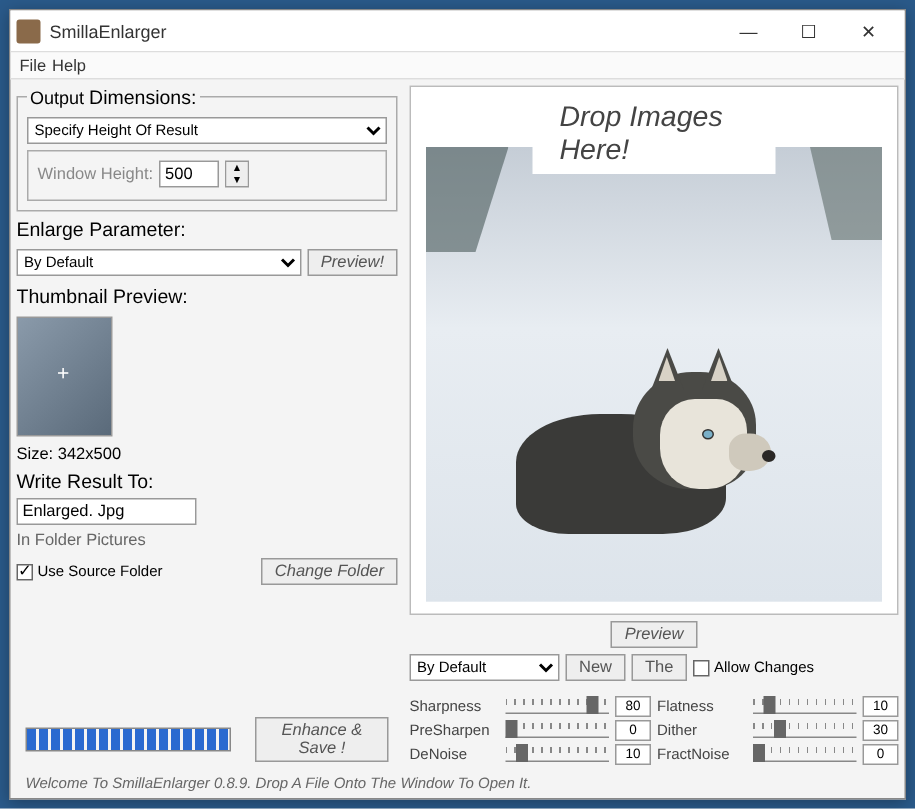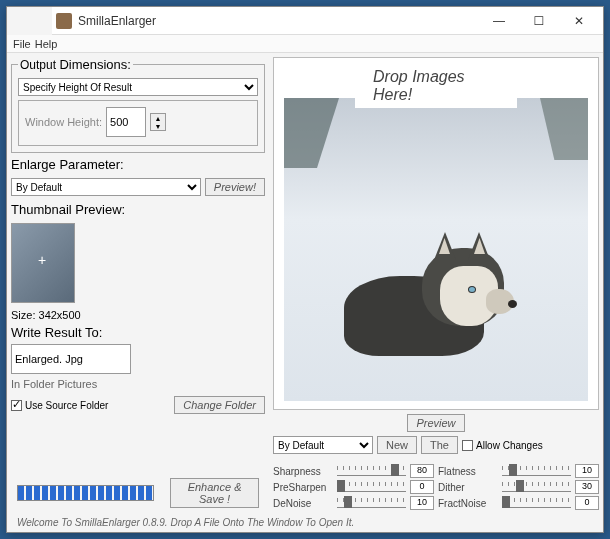--- a/index.html
+++ b/index.html
@@ -1,40 +1,40 @@
 <!DOCTYPE html>
 <html><head>
 <meta charset="utf-8">
 <style>
 * { box-sizing: border-box; margin: 0; padding: 0; font-family: Arial, sans-serif; }
 body { background: #2a5a8a; width: 610px; height: 539px; overflow: hidden; position: relative; }
 .window { background: #f4f4f4; border: 1px solid #888; position: absolute; top: 6px; left: 6px; right: 6px; bottom: 6px; box-shadow: 0 2px 10px rgba(0,0,0,0.3); }
-.titlebar { background: #fff; height: 28px; display: flex; align-items: center; padding: 0 4px; border-bottom: 1px solid #ddd; margin-left: 45px; }
+.titlebar { background: #fff; height: 28px; display: flex; align-items: center; padding: 0 4px; border-bottom: 1px solid #ddd; }
 .titlebar .icon { width: 16px; height: 16px; background: #8a6a4a; margin-right: 6px; border-radius: 2px; }
 .titlebar .title { font-size: 12px; flex: 1; color: #333; }
 .winbtns { display: flex; }
 .winbtn { width: 40px; height: 24px; display: flex; align-items: center; justify-content: center; font-size: 12px; color: #333; cursor: pointer; }
 .menubar { background: #fafafa; height: 18px; display: flex; align-items: center; padding: 0 6px; font-size: 11px; color: #333; border-bottom: 1px solid #ddd; text-align: center; }
 .menubar span { margin-right: 4px; cursor: pointer; }
 .content { display: flex; padding: 4px; gap: 8px; height: calc(100% - 64px); }
 .leftcol { width: 254px; display: flex; flex-direction: column; gap: 4px; }
 .rightcol { flex: 1; display: flex; flex-direction: column; }
 fieldset { border: 1px solid #aaa; padding: 4px 6px 6px; font-size: 11px; }
 legend { font-size: 12px; padding: 0 2px; }
 .lbl-strong { font-size: 13px; font-weight: normal; }
 .fieldrow { display: flex; align-items: center; gap: 4px; margin: 2px 0; }
 select { font-size: 10px; border: 1px solid #999; background: #fff; height: 18px; }
-input[type=text] { font-size: 11px; border: 1px solid #999; height: 30px; padding: 0 3px; }
+input[type=text] { font-size: 11px; border: 1px solid #999; height: 18px; padding: 0 3px; }
 .btn { background: #eee; border: 1px solid #999; font-size: 11px; padding: 2px 8px; cursor: pointer; color: #555; font-style: italic; }
 .spinner { display: flex; flex-direction: column; border: 1px solid #999; }
 .spinner div { width: 14px; height: 8px; font-size: 7px; display:flex; align-items:center; justify-content:center; background:#eee; cursor:pointer; }
 .thumb-box { border: 1px solid #999; width: 64px; height: 80px; background: linear-gradient(135deg,#8a9aaa,#5a6a7a); position: relative; margin: 2px 0; }
 .thumb-box::before { content:"+"; color:#fff; position:absolute; top:28px; left:26px; font-size:14px; }
 .drop-area { background: #fff; border: 1px solid #bbb; flex: 1; position: relative; min-height: 260px; }
-.drop-banner { position: absolute; top: 6px; left: 50%; transform: translateX(-50%); background: #fff; color: #444; font-size: 16px; font-style: italic; padding: 4px 18px; z-index: 2; }
+.drop-banner { position: absolute; top: 6px; left: 50%; transform: translateX(-50%); background: #fff; color: #444; font-size: 19px; font-style: italic; padding: 4px 18px; z-index: 2; }
 .preview-img { position: absolute; top: 40px; left: 10px; right: 10px; bottom: 8px; background: #d8e0e8; overflow: hidden; }
 .dog { position: absolute; inset: 0; }
 .snow { position:absolute; inset:0; background: linear-gradient(180deg,#c5cdd6 0%,#e8edf2 40%,#dde4eb 100%); }
 .tree { position:absolute; top:0; left:0; width:55px; height:70px; background:#4a5a5a; clip-path: polygon(0 0,100% 0,60% 100%,0 100%); opacity:.6;}
 .tree2 { position:absolute; top:0; right:0; width:48px; height:62px; background:#556560; clip-path: polygon(100% 0,0 0,30% 100%,100% 100%); opacity:.55;}
 .dogbody { position:absolute; bottom:5px; left:40px; width:180px; height:150px; }
 .dback { position:absolute; bottom:40px; left:20px; width:140px; height:80px; background:#3a3a38; border-radius: 40% 50% 30% 25%; }
 .dhead { position:absolute; bottom:70px; right:0; width:82px; height:78px; background:#4a4a46; border-radius:48% 45% 40% 45%; }
 .dface { position:absolute; bottom:0; right:6px; width:58px; height:60px; background:#e8e4da; border-radius:40% 35% 45% 45%; }
 .dsnout { position:absolute; bottom:12px; right:-10px; width:28px; height:25px; background:#cfc9bc; border-radius:40% 50% 50% 40%; }

